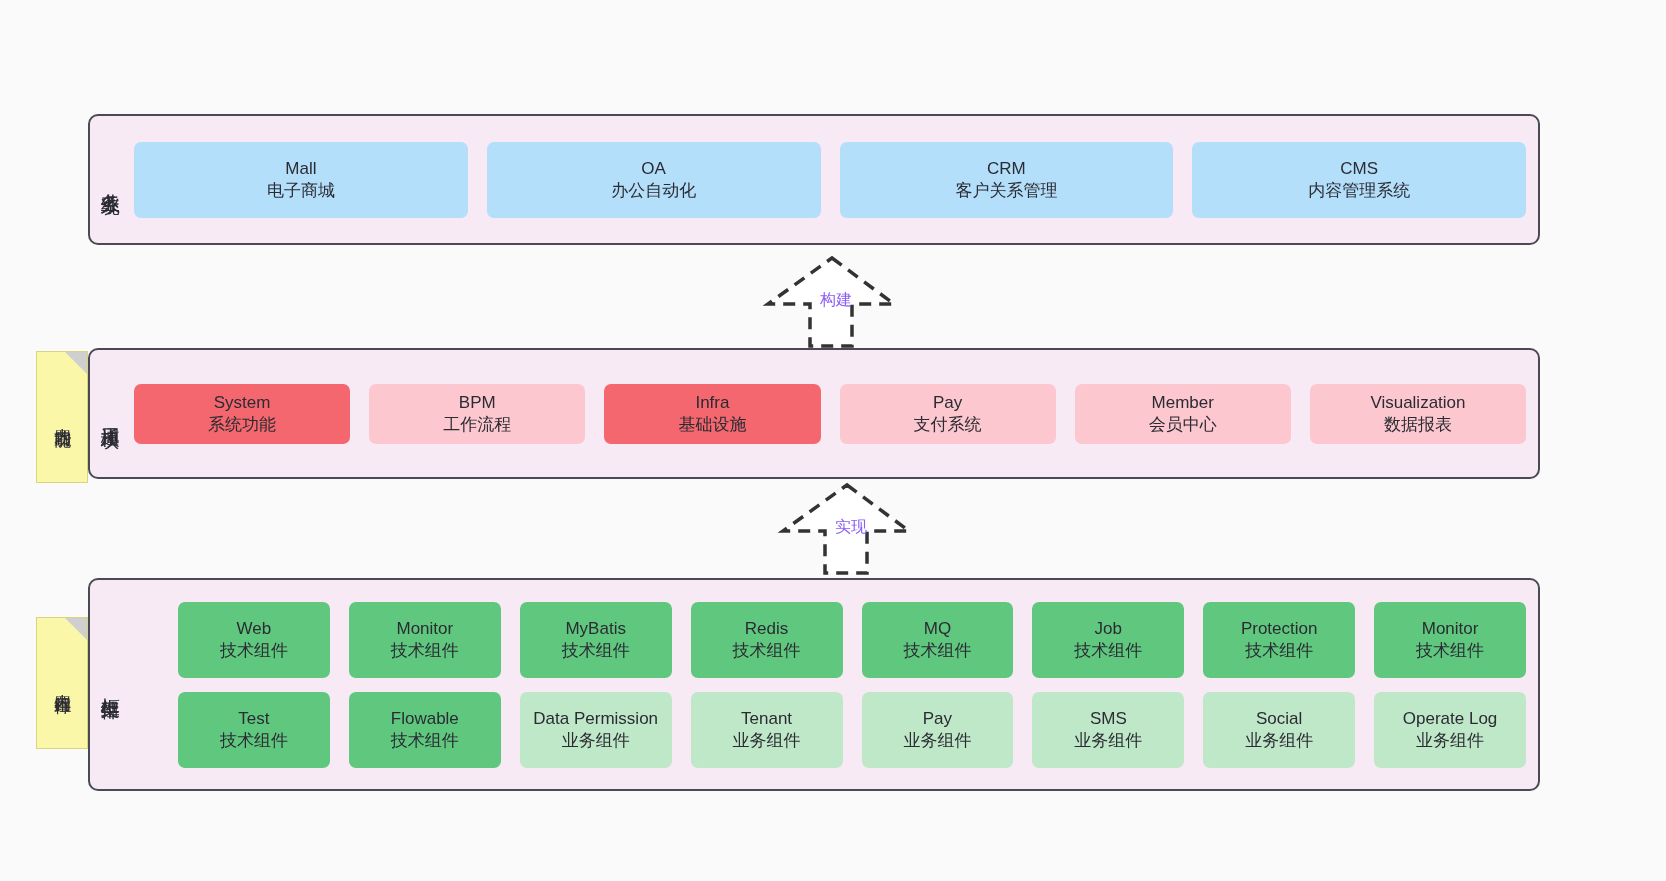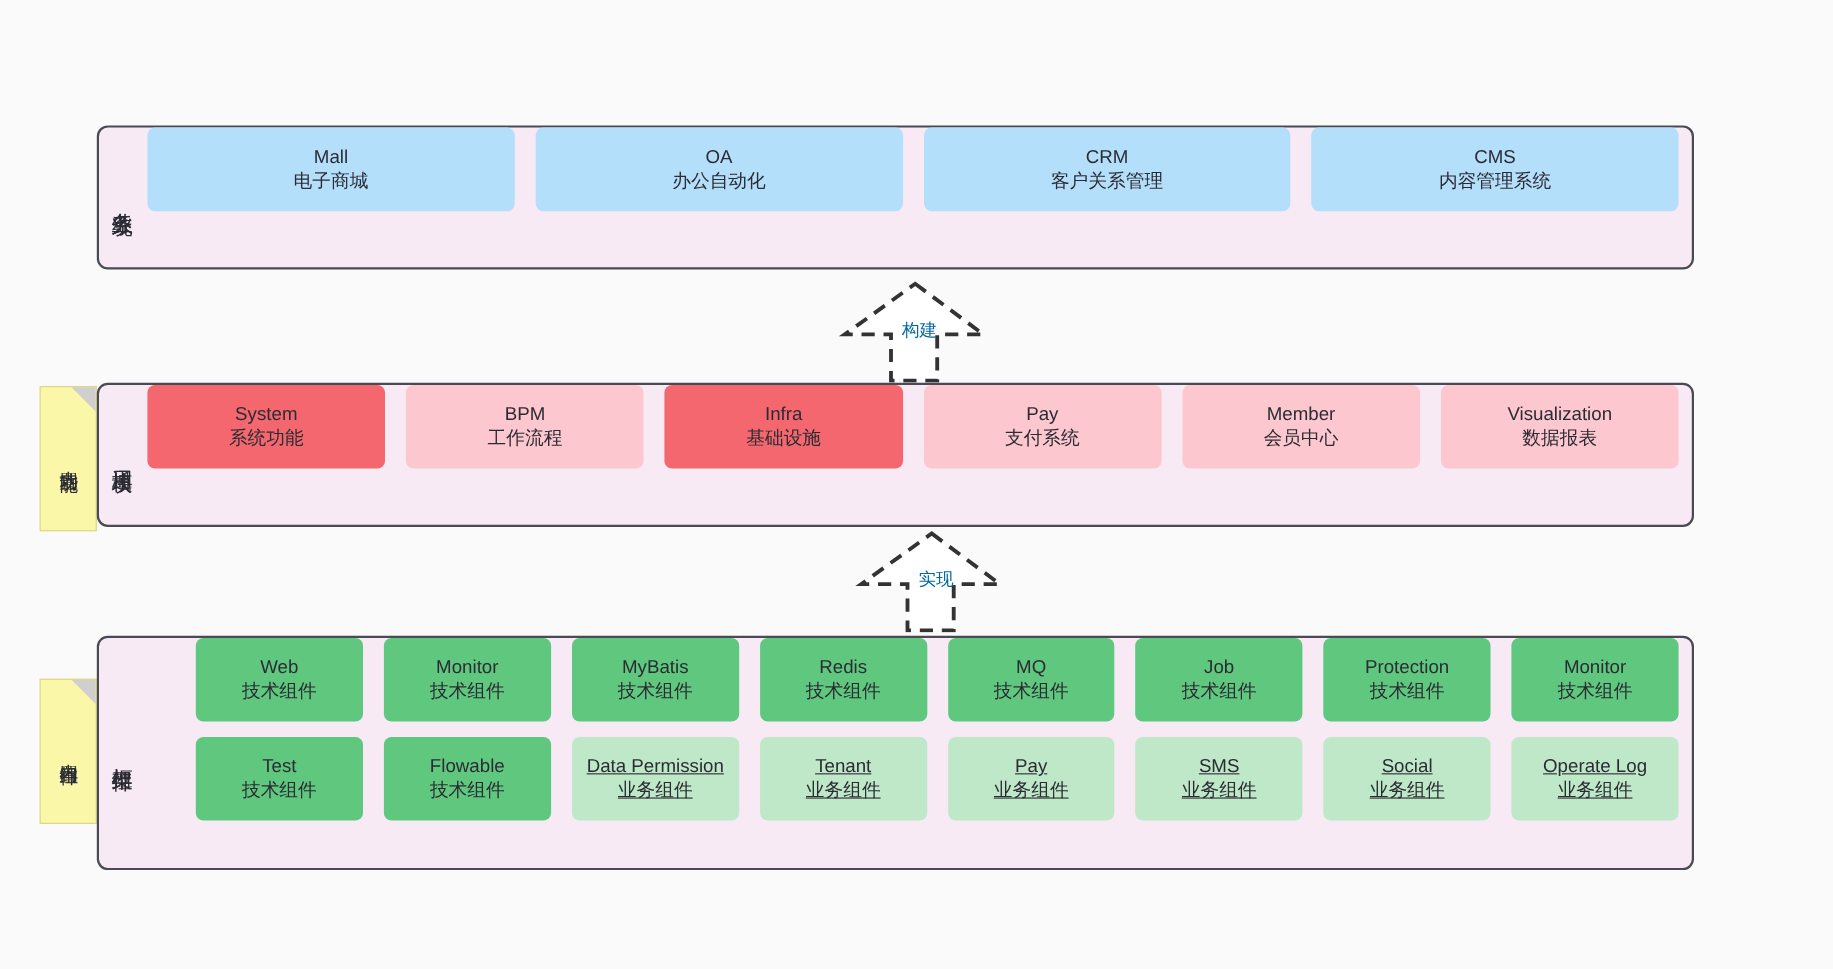--- a/index.html
+++ b/index.html
@@ -45,20 +45,21 @@
     justify-content: center;
     width: 40px;
     flex: 0 0 40px;
     user-select: none;
   }
 
   .layer-body {
     flex: 1 1 auto;
     display: flex;
     flex-direction: column;
+    justify-content: center;
     gap: 14px;
     padding: 0 12px 0 4px;
   }
 
   .row {
     display: flex;
     gap: 19px;
     justify-content: flex-start;
   }
 
@@ -79,21 +80,21 @@
   }
   .card .l1 { white-space: nowrap; }
   .card .l2 { white-space: nowrap; }
   .card.wrap .l1 { white-space: normal; }
 
   
   .c-blue        { background: #b4dffb; }
   .c-red         { background: #f4676e; }
   .c-pink        { background: #fcc7cf; }
   .c-green       { background: #5fc87e; }
-  .c-greenlight  { background: #bfe8c8; text-decoration: underline; }
+  .c-greenlight  { background: #bfe8c8; }
 
   
   .note {
     position: absolute;
     background: #fbf7a8;
     border: 1px solid #d9d480;
     box-sizing: border-box;
     display: flex;
     align-items: center;
     justify-content: center;
@@ -117,21 +118,21 @@
     border-top: 22px solid #cfcfcf;
   }
 
   
   .arrow {
     position: absolute;
   }
   .arrow-label {
     position: absolute;
     font-size: 16px;
-    color: #0369a1;
+    color: #8b5cf6;
     background: transparent;
     user-select: none;
     white-space: nowrap;
   }
 </style>
 </head>
 <body>
 
 <div id="canvas">
 
@@ -167,21 +168,21 @@
   </div>
 
   <div class="note" style="left:36px; top:351px; width:52px; height:132px;">
     <span class="note-fold"></span>
     <span class="note-text">内置功能</span>
   </div>
 
   <div class="layer" id="layer-1" style="left:88px; top:348px; width:1452px; height:131px;">
     <div class="layer-caption">通用模块</div>
     <div class="layer-body">
-      <div class="row" style="height:76px;">
+      <div class="row" style="height:60px;">
         <div class="card c-red">
           <span class="l1">System</span>
           <span class="l2">系统功能</span>
         </div>
         <div class="card c-pink">
           <span class="l1">BPM</span>
           <span class="l2">工作流程</span>
         </div>
         <div class="card c-red">
           <span class="l1">Infra</span>

